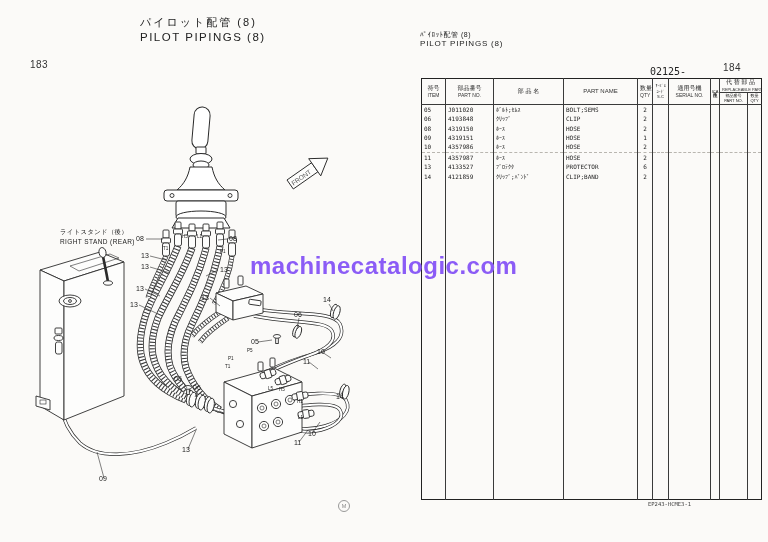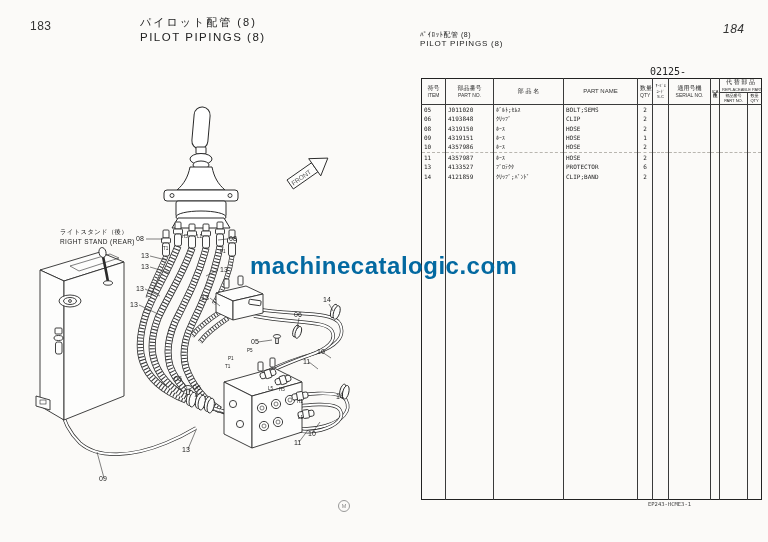--- a/index.html
+++ b/index.html
@@ -3,21 +3,21 @@
 <meta charset="utf-8">
 <style>
   html,body{margin:0;padding:0;}
   body{
     width:768px;height:542px;position:relative;overflow:hidden;
     background:#fbfaf8;color:#222;
     font-family:"Liberation Sans","DejaVu Sans",sans-serif;
   }
   .abs{position:absolute;}
   
-  .pageno{font-size:12px;color:#333;letter-spacing:.5px;}
+  .pageno{font-size:10px;color:#333;letter-spacing:.5px;margin-top:40px;}
   .ltitle{left:140px;top:16px;text-align:left;line-height:1.25;}
   .ltitle .jp{font-size:11px;letter-spacing:2px;}
   .ltitle .en{font-size:11.5px;letter-spacing:1.5px;}
   .rtitle{left:420px;top:30px;line-height:1.3;}
   .rtitle .jp{font-size:7px;letter-spacing:.5px;}
   .rtitle .en{font-size:8px;letter-spacing:.8px;}
   .serial-prefix{left:650px;top:66px;font-size:10px;font-family:"DejaVu Sans Mono",monospace;}
   .doc-code{left:648px;top:501px;font-size:5.5px;font-family:"DejaVu Sans Mono",monospace;color:#444;}
   
   .watermark{
@@ -363,24 +363,24 @@
   <text class="dtext" x="60" y="234">ライトスタンド（後）</text>
   <text class="ftext" x="60" y="244">RIGHT STAND (REAR)</text>
 </svg>
 
 <div class="abs pageno" style="left:30px;top:19px;">183</div>
 <div class="abs ltitle">
   <div class="jp">パイロット配管 (8)</div>
   <div class="en">PILOT PIPINGS (8)</div>
 </div>
 
-<div class="abs watermark" style="color: #0369a1;">machinecatalogic.com</div>
+<div class="abs watermark" style="color: #8b5cf6;">machinecatalogic.com</div>
 <div class="abs logo-mark">M</div>
 
-<div class="abs pageno" style="left:723px;top:22px;font-style:italic;">184</div>
+<div class="abs pageno" style="left:723px;top:22px;">184</div>
 <div class="abs rtitle">
   <div class="jp">ﾊﾟｲﾛｯﾄ配管 (8)</div>
   <div class="en">PILOT PIPINGS (8)</div>
 </div>
 <div class="abs serial-prefix">02125-</div>
 
 <div class="abs parts-table-wrap">
 <table class="parts">
   <colgroup>
     <col style="width:24px">

